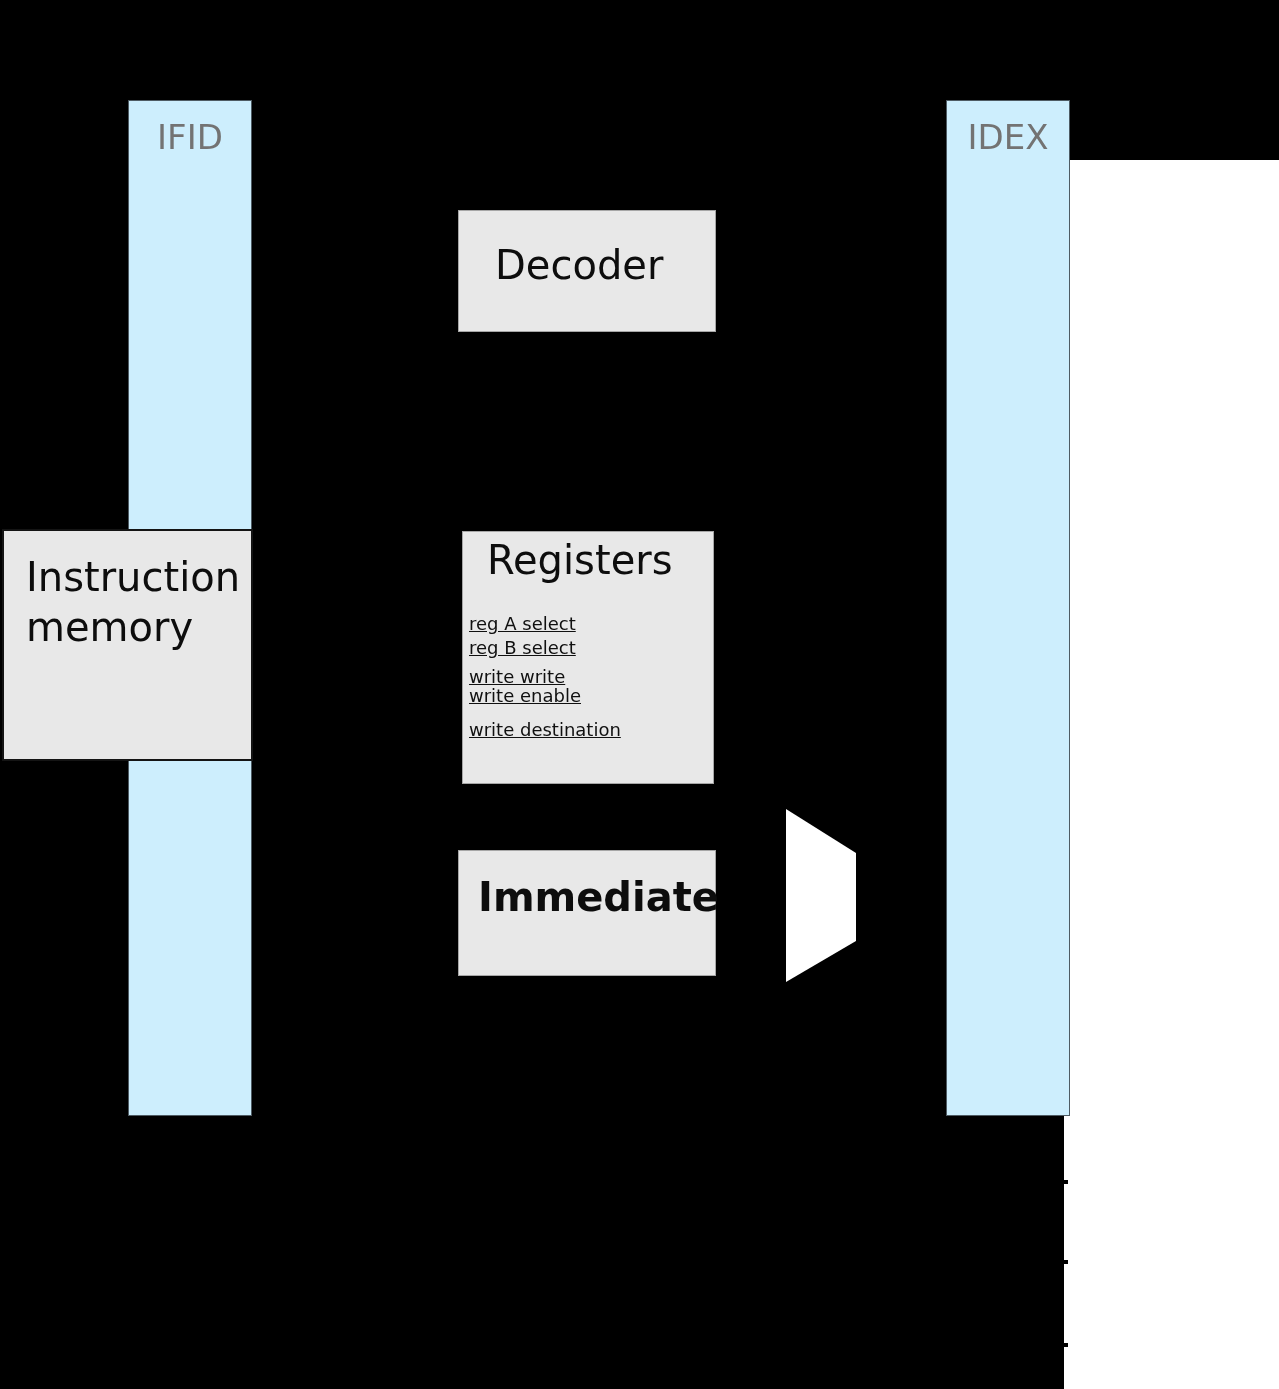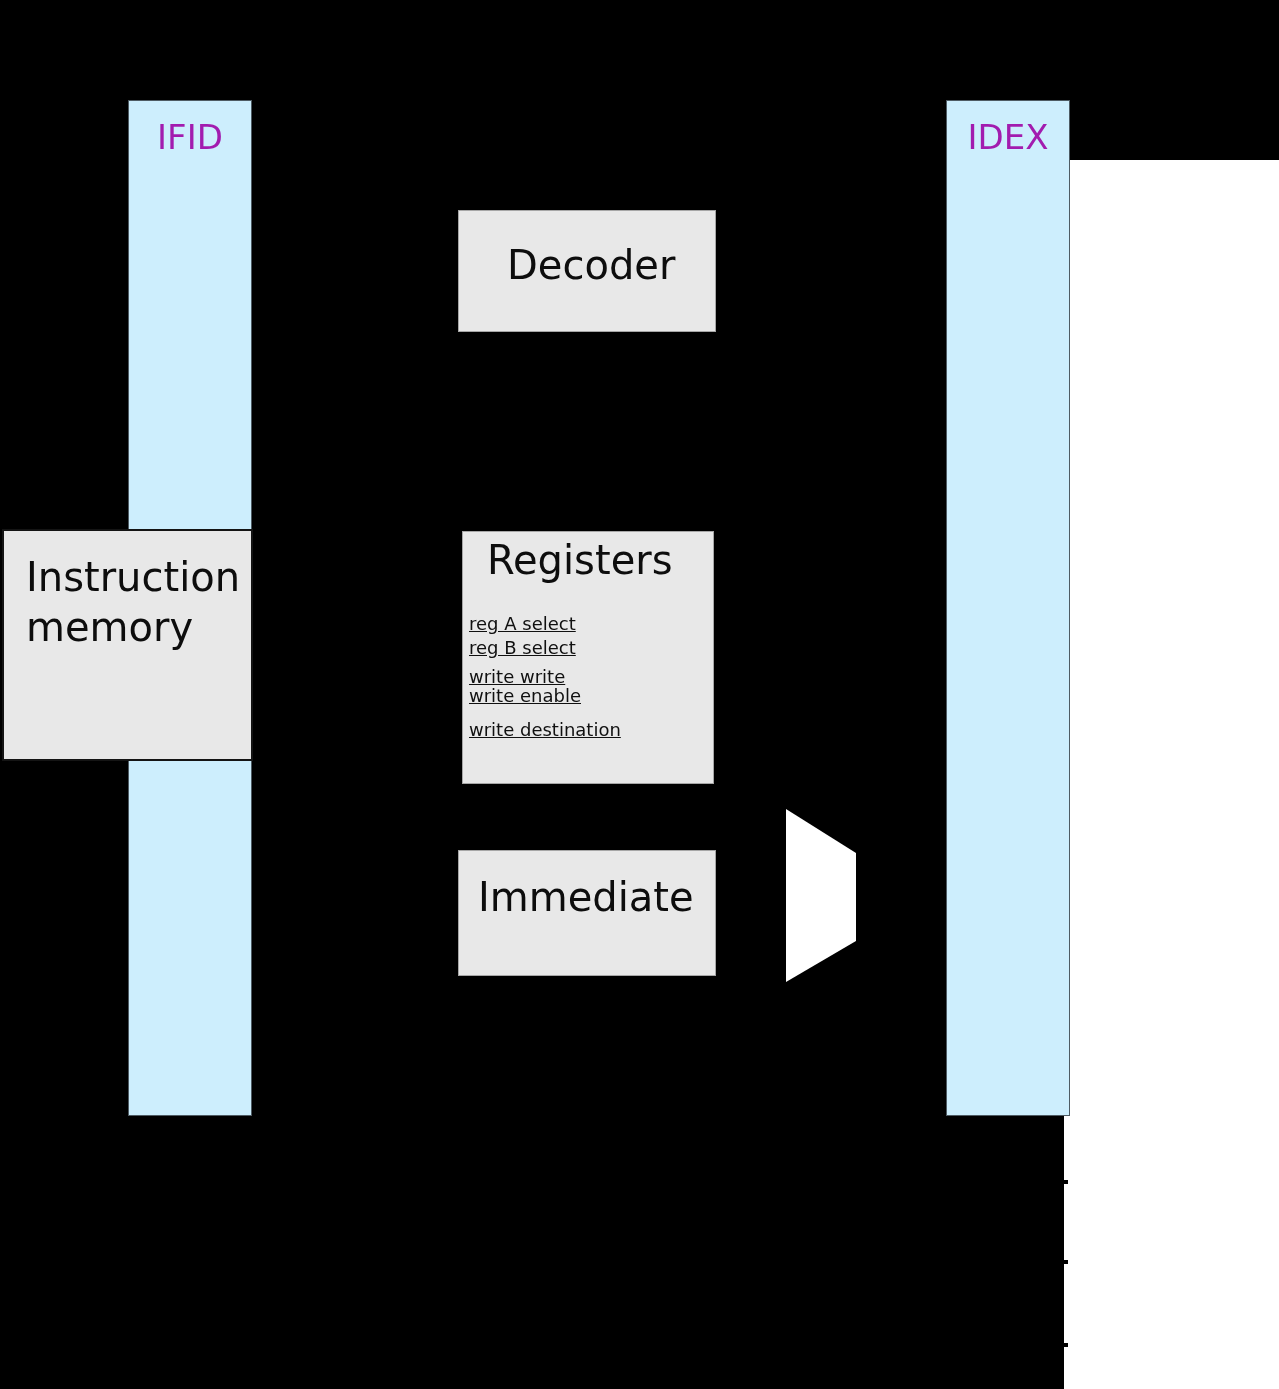--- a/index.html
+++ b/index.html
@@ -23,36 +23,36 @@
     background:var(--stage-bg);
   }
   
   .pipebar{
     position:absolute;top:100px;width:124px;height:1016px;
     background:var(--pipeline-register-fill);
     border:1px solid #4e5b63;
     text-align:center;
   }
   .pipebar .pipebar-label{
-    display:block;padding-top:16px;font-size:34px;color:#a21caf;
+    display:block;padding-top:16px;font-size:34px;color:#737373;
   }
   .pipebar.ifid{left:128px;}
   .pipebar.idex{left:946px;}
   
   .block{
     position:absolute;background:var(--block-fill);
     border:1px solid #a6a6a6;
   }
   .block .block-label{
     display:block;font-size:40px;line-height:50px;color:#0d0d0d;
   }
   .block.decoder{left:458px;top:210px;width:258px;height:122px;}
-  .block.decoder .block-label{padding:29px 0 0 48px;}
+  .block.decoder .block-label{padding:29px 0 0 36px;}
   .block.immediate{left:458px;top:850px;width:258px;height:126px;}
-  .block.immediate .block-label{padding:21px 0 0 19px;}
+  .block.immediate .block-label{padding:21px 0 0 19px;font-weight:bold;}
   .block.registers{left:462px;top:531px;width:252px;height:253px;}
   .block.registers .block-label{padding:3px 0 0 24px;}
   .block.memory{
     left:2px;top:529px;width:251px;height:232px;
     border:2px solid #141414;
   }
   .block.memory .block-label{padding:21px 0 0 22px;}
   
   .port{
     position:absolute;left:6px;font-size:18px;line-height:20px;

